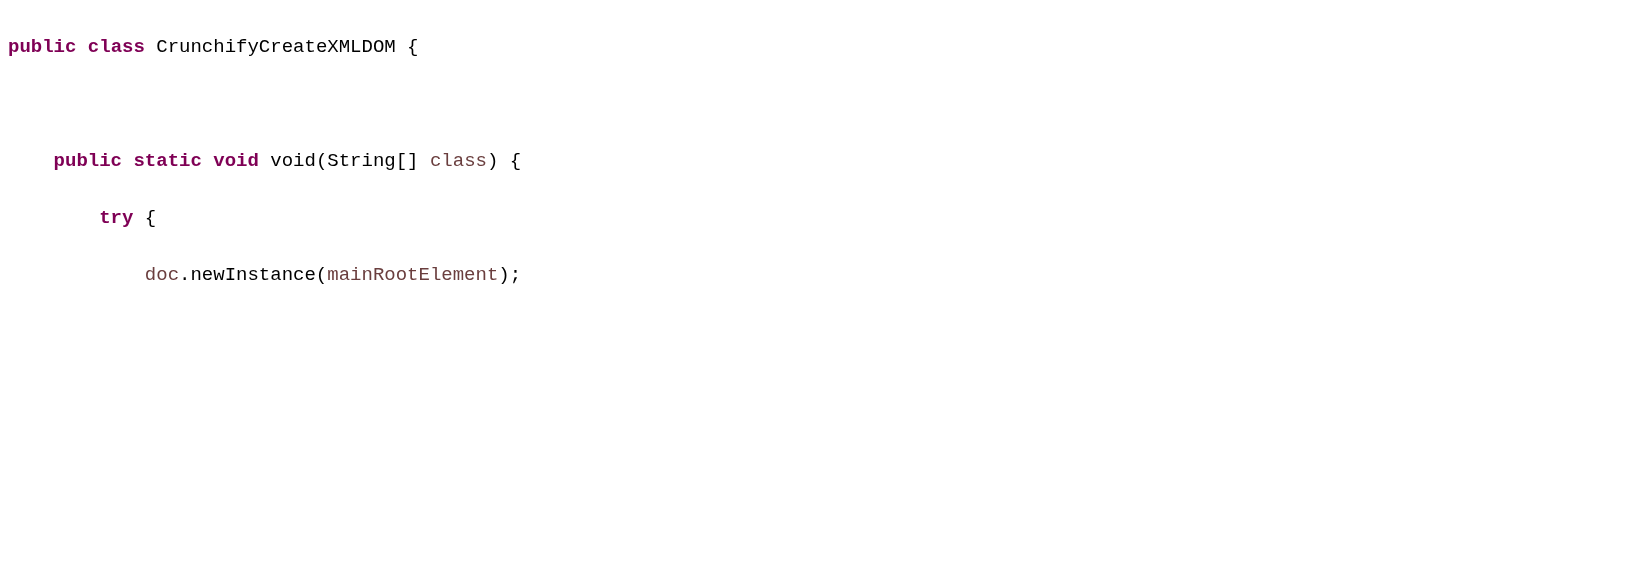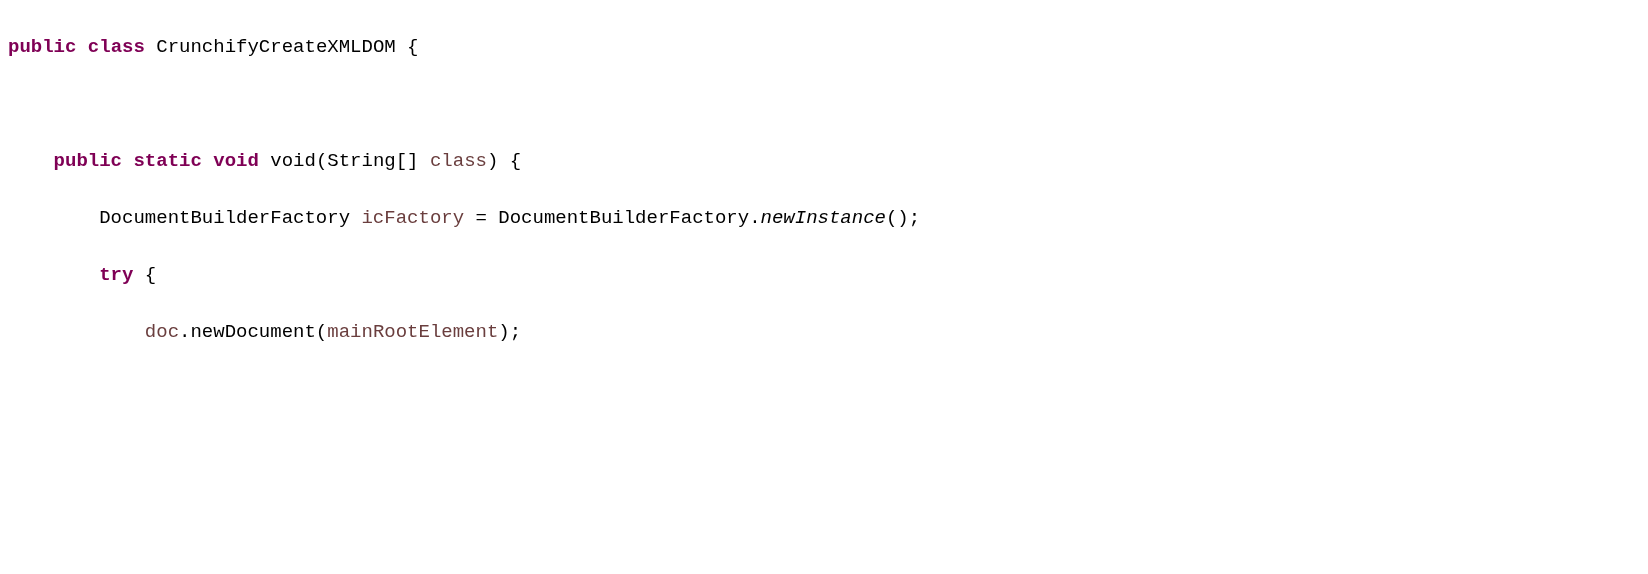--- a/index.html
+++ b/index.html
@@ -27,23 +27,22 @@
   .string { color: #2a00ff; }
   .static-italic { font-style: italic; color: #000000; }
 </style>
 </head>
 <body>
 
 <div class="code-container">
 <span class="line"><span class="kw">public</span> <span class="kw">class</span> <span class="type">CrunchifyCreateXMLDOM</span><span> {</span></span>
 <span class="line"> </span>
 <span class="line">    <span class="kw">public</span> <span class="kw">static</span> <span class="kw">void</span> <span>void</span><span>(String[] </span><span class="identifier">class</span><span>) {</span></span>
-<span class="line">        <span>DocumentBuilderFactory </span><span class="identifier">icFactory</span><span> = DocumentBuilderFactory.</span><span class="static-italic">newInstance</span><span>();</span></span>
 <span class="line">        <span class="kw">try</span><span> {</span></span>
-<span class="line">            <span class="identifier">doc</span><span>.newDocument(</span><span class="identifier">mainRootElement</span><span>);</span></span>
+<span class="line">            <span class="identifier">doc</span><span>.newInstance(</span><span class="identifier">mainRootElement</span><span>);</span></span>
 
 
 
 
 
 
 
 
 
 </div>

